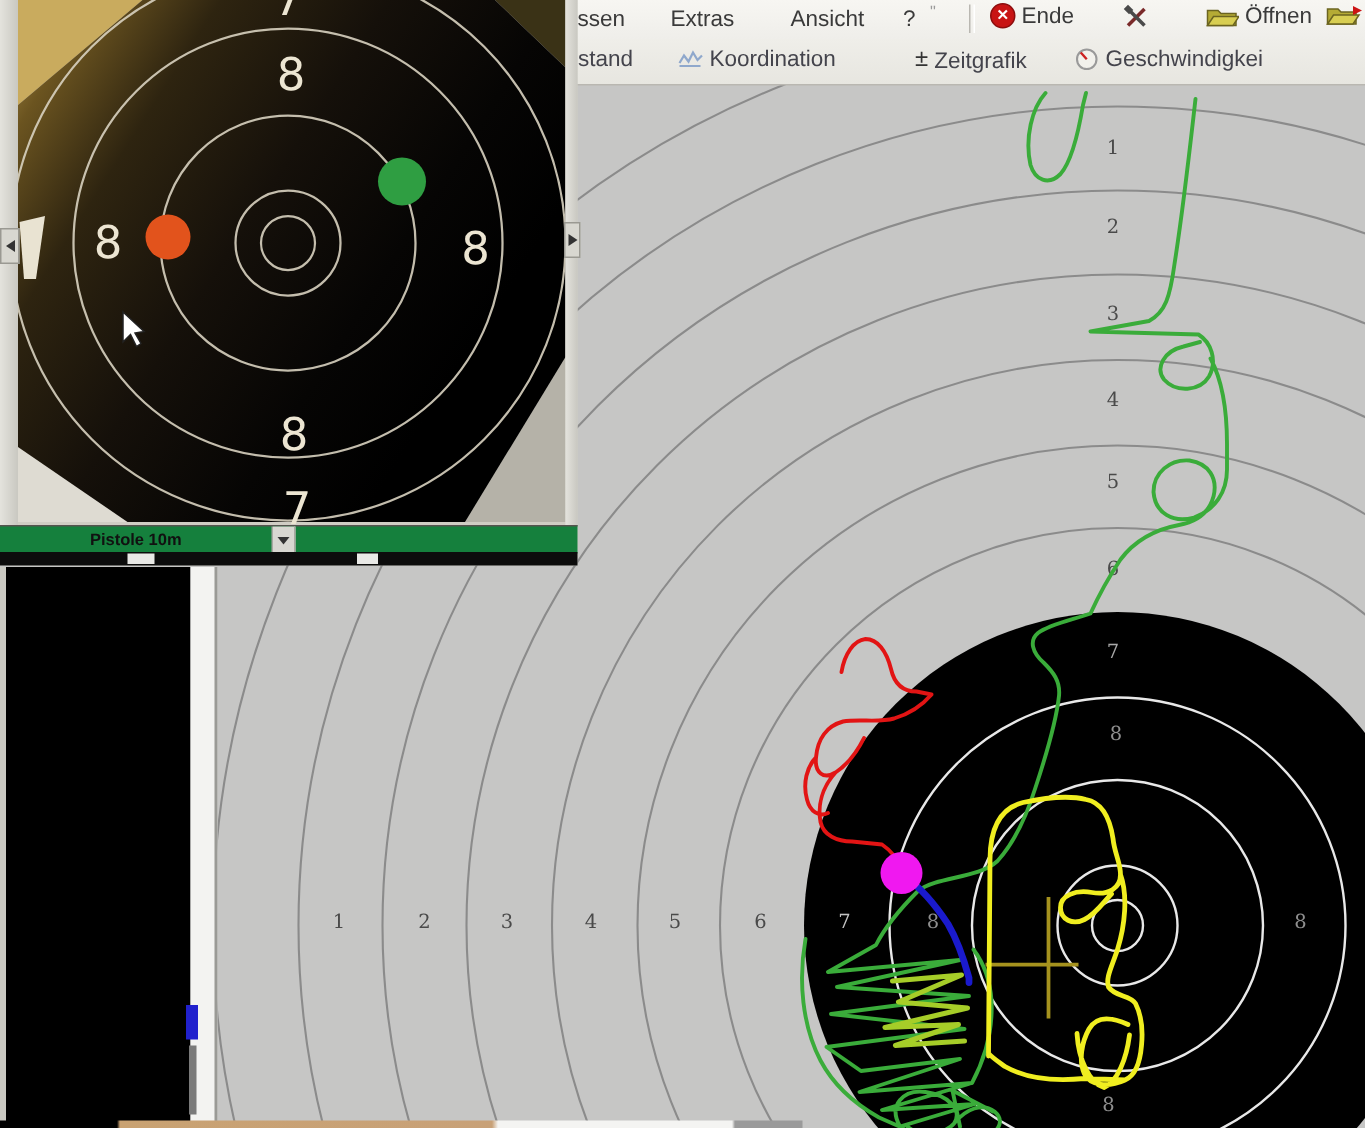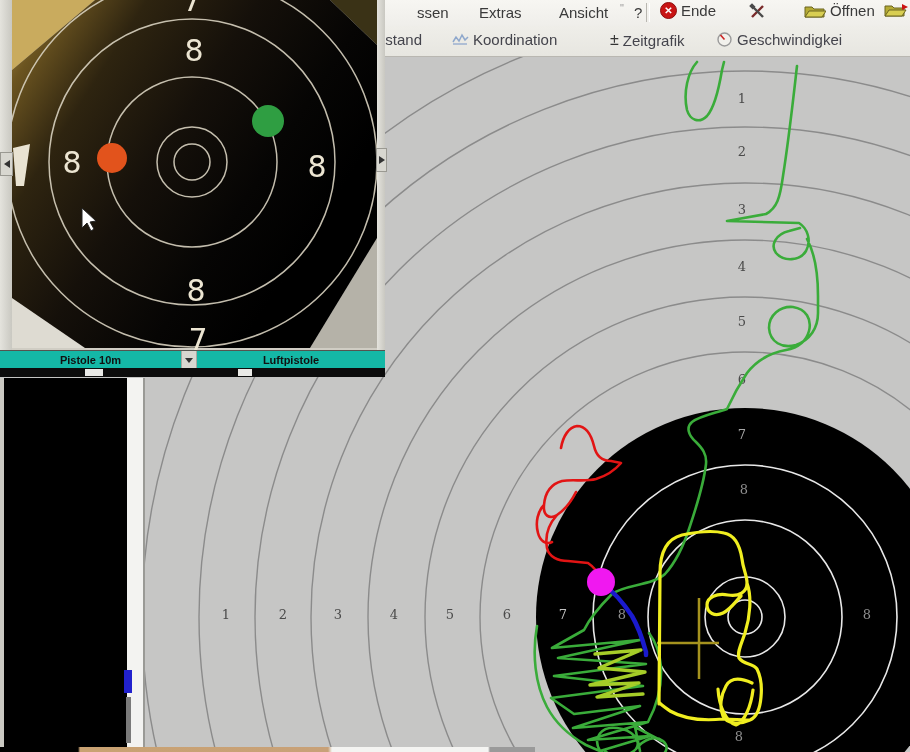--- a/index.html
+++ b/index.html
@@ -1,21 +1,21 @@
 <!DOCTYPE html>
 <html><head>
 <meta charset="utf-8">
 <style>
   html,body{margin:0;padding:0;background:#888;}
   .screen{position:relative;width:910px;height:752px;overflow:hidden;
           background:#c6c6c5;font-family:"Liberation Sans",sans-serif;}
   
   .menubar{position:absolute;left:0;top:0;width:910px;height:26px;
            background:linear-gradient(#f7f6f2,#efeeea);border-bottom:1px solid #d9d7d1;}
-  .menubar .mitem{position:absolute;top:4px;font-size:15px;color:#3a3a3a;cursor:default;padding-left:32px;}
+  .menubar .mitem{position:absolute;top:4px;font-size:15px;color:#3a3a3a;cursor:default;}
   .grip{position:absolute;top:2px;font-size:11px;color:#9a9a9a;}
   .vsep{position:absolute;top:3px;width:2px;height:19px;border-left:1px solid #b9b7b1;border-right:1px solid #fff;}
   .tbtn{position:absolute;top:2px;display:flex;align-items:center;gap:4px;font-size:15px;color:#3a3a3a;}
   .ende-ico{width:15px;height:15px;border-radius:50%;background:#c81414;border:1px solid #8c0d0d;
             color:#fff;font-size:10px;font-weight:bold;line-height:15px;text-align:center;}
   .toolbar{position:absolute;left:0;top:26px;width:910px;height:30px;
            background:linear-gradient(#efeee9,#e7e6e0);border-bottom:1px solid #b9b7b1;}
   .toolbar .titem{position:absolute;top:5px;display:flex;align-items:center;gap:4px;font-size:15px;color:#44444c;}
   .pm{font-size:16px;color:#333;line-height:18px;}
   
@@ -31,21 +31,21 @@
     background:linear-gradient(90deg,#000 0,#000 78px,#c9a272 80px,#c8a178 328px,#f4f4f2 332px,#f4f4f2 488px,#9a9a9a 490px,#9a9a9a 535px);}
   
   .camera{position:absolute;left:0;top:0;width:385px;height:377px;background:#d2d1ca;z-index:5;}
   .cam-photo{position:absolute;left:12px;top:0;width:365px;height:350px;background:#d0cdc4;}
   .cam-side{position:absolute;top:0;width:12px;height:350px;background:linear-gradient(90deg,#e4e3dd,#c9c8c1);}
   .cam-side.r{left:377px;width:8px;}
   .arrow-btn{position:absolute;width:11px;height:22px;background:#d8d7d0;border:1px solid #9a9992;
              display:flex;align-items:center;justify-content:center;}
   .tri-l{width:0;height:0;border-top:4px solid transparent;border-bottom:4px solid transparent;border-right:6px solid #333;}
   .tri-r{width:0;height:0;border-top:4px solid transparent;border-bottom:4px solid transparent;border-left:6px solid #333;}
-  .cam-bar{position:absolute;left:0;top:350px;width:385px;height:18px;background:#14b8a6;
+  .cam-bar{position:absolute;left:0;top:350px;width:385px;height:18px;background:#15803d;
            border-top:1px solid #55544f;display:flex;font-size:11px;font-weight:bold;color:#111;}
   .cam-cell{display:flex;align-items:center;justify-content:center;}
   .cam-cell.sel{width:181px;border-right:1px solid #a9a8a2;}
   .drop-btn{width:14px;height:100%;display:flex;align-items:center;justify-content:center;
             background:#d8d7d1;border-right:1px solid #a9a8a2;}
   .tri-d{width:0;height:0;border-left:4px solid transparent;border-right:4px solid transparent;border-top:5px solid #333;}
   .cam-cell.dis{flex:1;}
   .cam-scroll{position:absolute;left:0;top:368px;width:385px;height:9px;background:#0c0c0c;}
   .handle{position:absolute;top:1px;height:7px;background:#e9e9e6;}
 </style>
@@ -212,23 +212,20 @@
     <div class="arrow-btn" style="left:376px;top:148px;width:9px">
       <span class="tri-r"></span>
     </div>
     <div class="cam-bar">
       <div class="cam-cell sel">
         <span>Pistole 10m</span>
       </div>
       <div class="drop-btn">
         <span class="tri-d"></span>
       </div>
-      <div class="cam-cell dis">
-        <span>Luftpistole</span>
-      </div>
     </div>
     <div class="cam-scroll">
       <div class="handle" style="left:85px;width:18px"></div>
       <div class="handle" style="left:238px;width:14px"></div>
     </div>
   </div>
 
 </div>
 
 </body></html>

